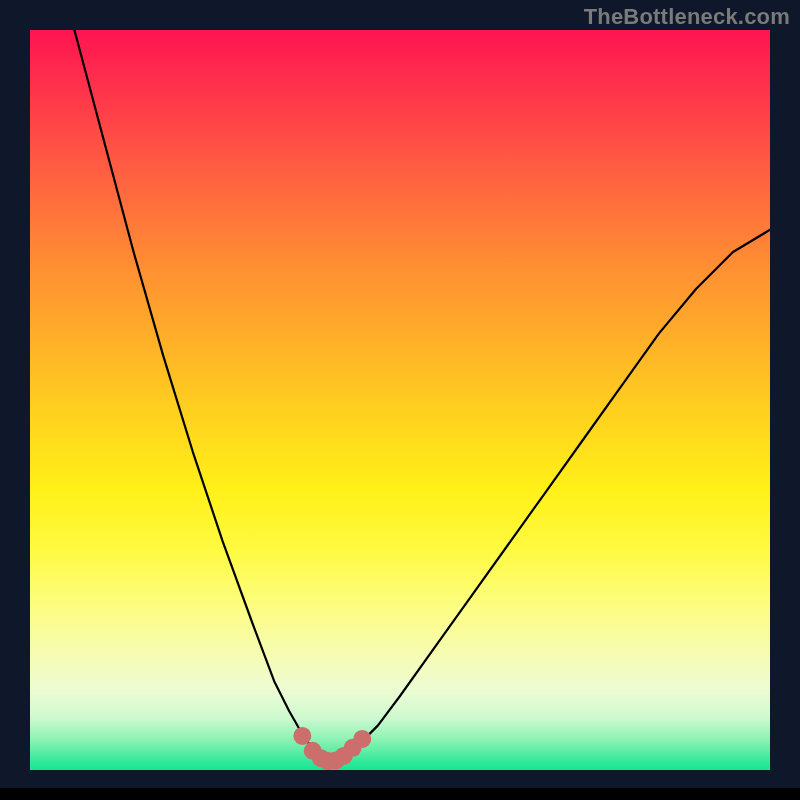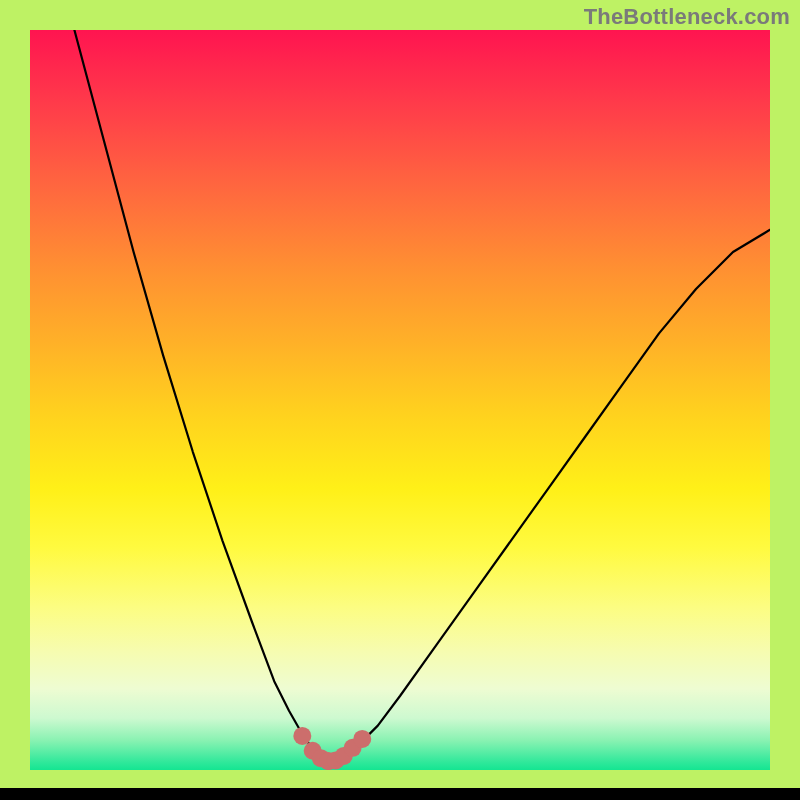--- a/index.html
+++ b/index.html
@@ -10,21 +10,21 @@
     overflow: hidden;
     background: #000;
     font-family: Arial, Helvetica, sans-serif;
   }
   .frame {
     position: absolute;
     top: 0;
     left: 0;
     width: 800px;
     height: 788px;
-    background: #bef264;
+    background: #0f172a;
   }
   .plot {
     position: absolute;
     top: 30px;
     left: 30px;
     width: 740px;
     height: 740px;
     background: linear-gradient(
       to bottom,
       #ff1450 0%,

